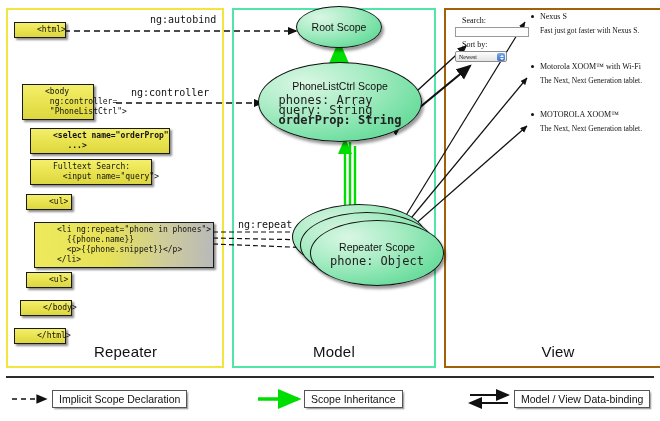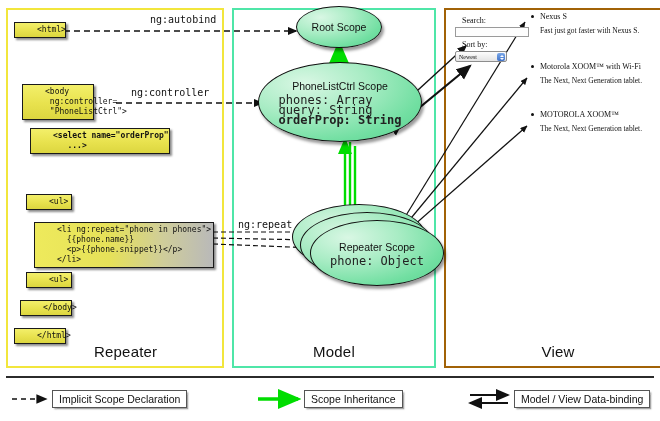--- a/index.html
+++ b/index.html
@@ -156,20 +156,22 @@
 
   <div class="codebox" style="left:14px;top:22px;width:52px;">&lt;html&gt;</div>
 
   <div class="codebox" style="left:22px;top:84px;width:72px;">&lt;body
  ng:controller=
  "PhoneListCtrl"&gt;</div>
 
   <div class="codebox bold" style="left:30px;top:128px;width:140px;">&lt;select name="orderProp"
    ...&gt;</div>
 
+  <div class="codebox" style="left:30px;top:159px;width:122px;">Fulltext Search:
+  &lt;input name="query"&gt;</div>
 
   <div class="codebox" style="left:26px;top:194px;width:32px;">&lt;ul&gt;</div>
 
   <div class="codebox fade" style="left:34px;top:222px;width:180px;">&lt;li ng:repeat="phone in phones"&gt;
   {{phone.name}}
   &lt;p&gt;{{phone.snippet}}&lt;/p&gt;
 &lt;/li&gt;</div>
 
   <div class="codebox" style="left:26px;top:272px;width:32px;">&lt;ul&gt;</div>
 

